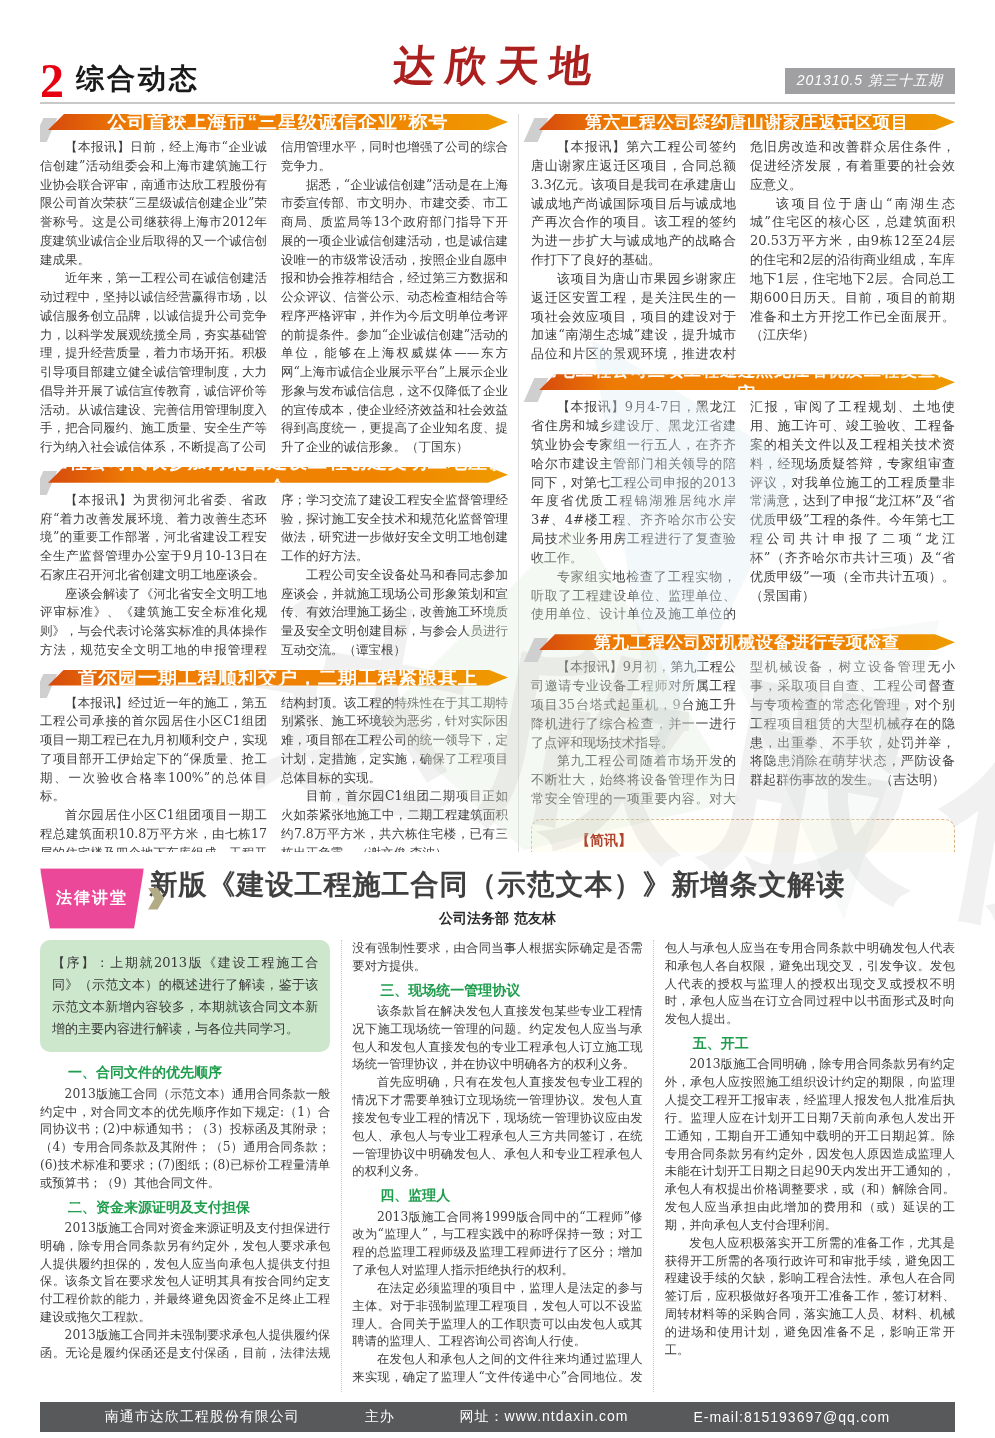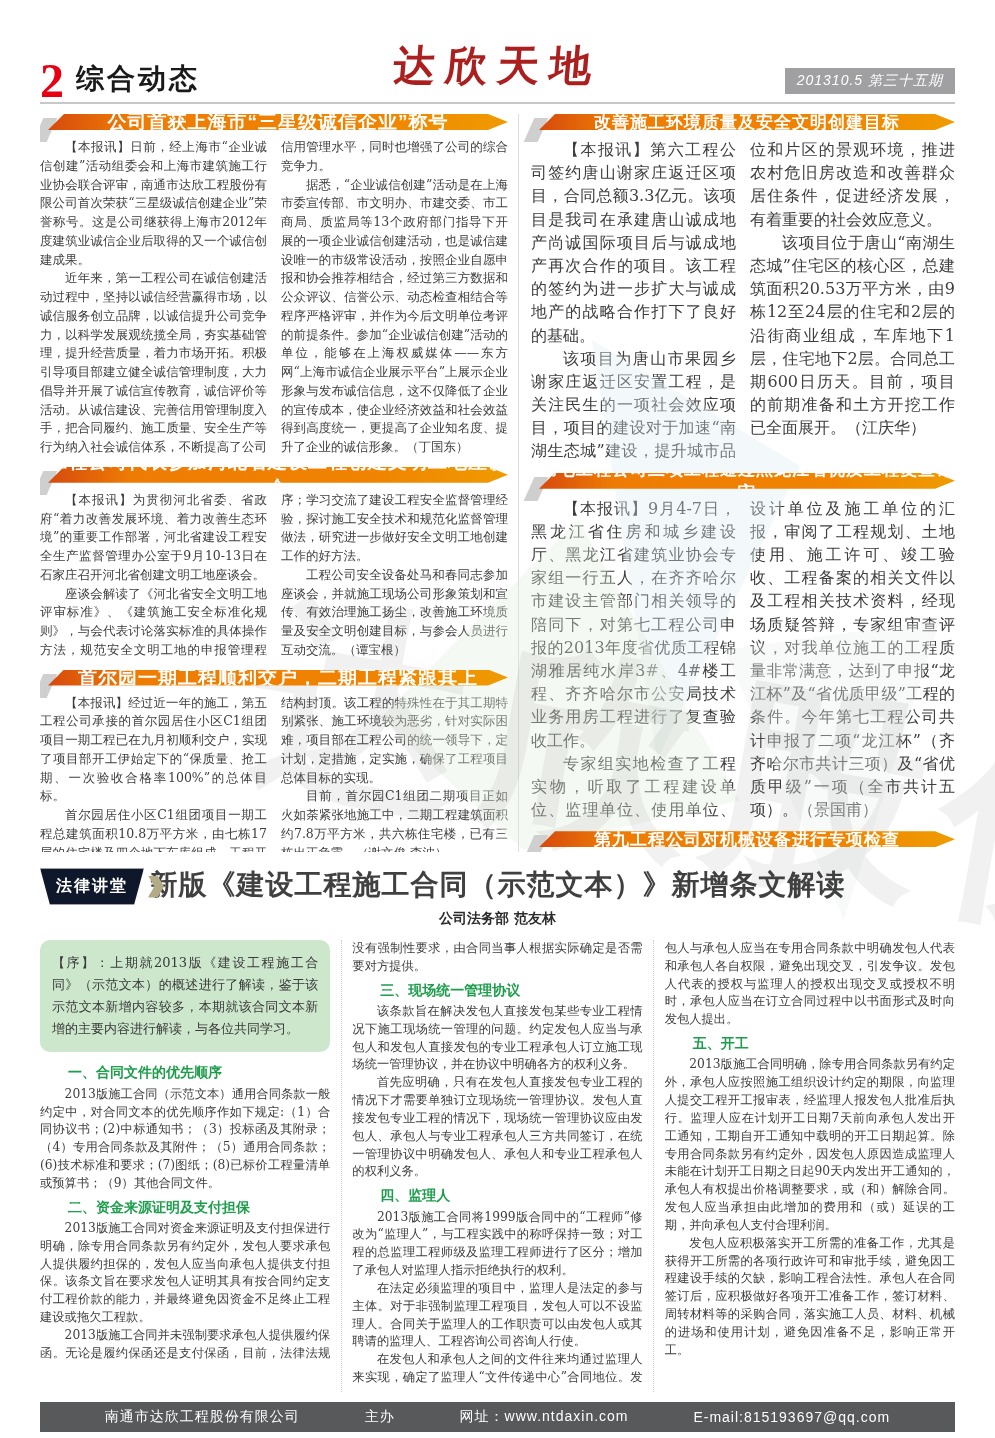--- a/index.html
+++ b/index.html
@@ -60,38 +60,38 @@
     background:linear-gradient(90deg,#d64a0d 0%,#ee7c04 18%,#f08300 70%,#ef9b00 100%);
     clip-path:polygon(16px 0, calc(100% - 20px) 0, 100% 50%, calc(100% - 20px) 100%, 0 100%);
     color:#fff; font-family:"Liberation Sans",sans-serif; font-weight:bold;
     display:flex; align-items:center; justify-content:center;
     font-size:19px; letter-spacing:1px; text-align:center;
   }
   .col-right .banner { font-size:17px; }
   .article { margin-bottom:10px; }
   .article-body { column-count:2; column-gap:14px; }
   .col-left  .article-body { font-size:12.5px; line-height:1.5; }
-  .col-right .article-body { font-size:16px;   line-height:1.45; }
+  .col-right .article-body { font-size:13px;   line-height:1.45; }
   .article-body p { text-indent:2em; text-align:justify; }
   .col-right-flex { display:flex; flex-direction:column; height:100%; }
   
   .briefs {
     margin-top:auto; border:1px dashed #d8b187; border-radius:10px;
     background:#fffdf4; padding:10px 12px 12px 12px;
     font-size:12.5px; line-height:1.55;
   }
   .briefs-label { color:#b0432d; font-weight:bold; font-size:14px;margin-left:32px; }
   .briefs p { text-indent:2em; text-align:justify; }
   
   .legal { margin:14px 40px 0 40px; }
   .legal-head { position:relative; text-align:center; min-height:64px; }
   .legal-badge-wrap { position:absolute; left:0; top:2px; display:flex; align-items:center; }
   .legal-badge {
-    background:#0f172a; color:#fff; font-family:"Liberation Sans",sans-serif;
-    font-weight:bold; font-size:16px; letter-spacing:2px; padding:8px 16px;
+    background:#ec4899; color:#fff; font-family:"Liberation Sans",sans-serif;
+    font-weight:bold; font-size:16px; letter-spacing:2px; padding:20px 16px;
     clip-path:polygon(0 0, 100% 0, calc(100% - 10px) 100%, 10px 100%);
     box-shadow:inset 0 0 0 1px rgba(255,255,255,.6);
   }
   .legal-badge-tail {
     width:16px; height:22px; margin-left:4px; background:#b3ab86;
     clip-path:polygon(0 0, 60% 0, 100% 50%, 60% 100%, 0 100%, 40% 50%);
   }
   .legal-title {
     font-family:"Liberation Sans",sans-serif; font-weight:bold;
     font-size:28px; color:#404040; letter-spacing:1px;
@@ -180,21 +180,21 @@
       </div>
 
     </div>
 
     <div class="col-right">
       <div class="col-right-flex">
 
         <div class="article">
           <div class="banner-wrap">
             <i class="banner-accent"></i>
-            <div class="banner">改善施工环境质量及安全文明创建目标</div>
+            <div class="banner">第六工程公司签约唐山谢家庄返迁区项目</div>
           </div>
           <div class="article-body">
             <p>【本报讯】第六工程公司签约唐山谢家庄返迁区项目，合同总额3.3亿元。该项目是我司在承建唐山诚成地产尚诚国际项目后与诚成地产再次合作的项目。该工程的签约为进一步扩大与诚成地产的战略合作打下了良好的基础。</p>
             <p>该项目为唐山市果园乡谢家庄返迁区安置工程，是关注民生的一项社会效应项目，项目的建设对于加速“南湖生态城”建设，提升城市品位和片区的景观环境，推进农村危旧房改造和改善群众居住条件，促进经济发展，有着重要的社会效应意义。</p>
             <p>该项目位于唐山“南湖生态城”住宅区的核心区，总建筑面积20.53万平方米，由9栋12至24层的住宅和2层的沿街商业组成，车库地下1层，住宅地下2层。合同总工期600日历天。目前，项目的前期准备和土方开挖工作已全面展开。（江庆华）</p>
           </div>
         </div>
 
         <div class="article">
           <div class="banner-wrap">

